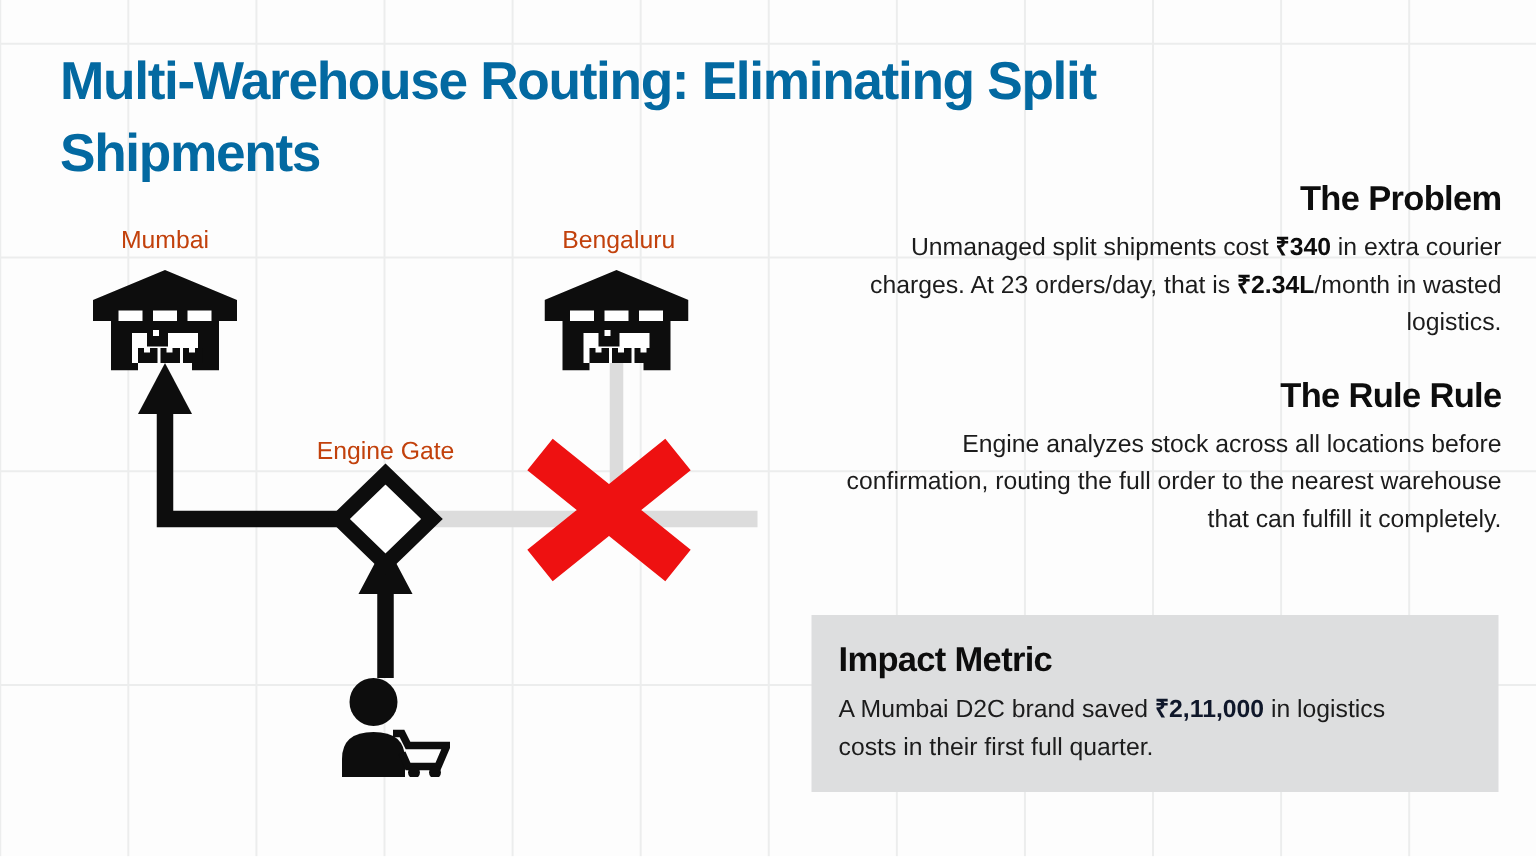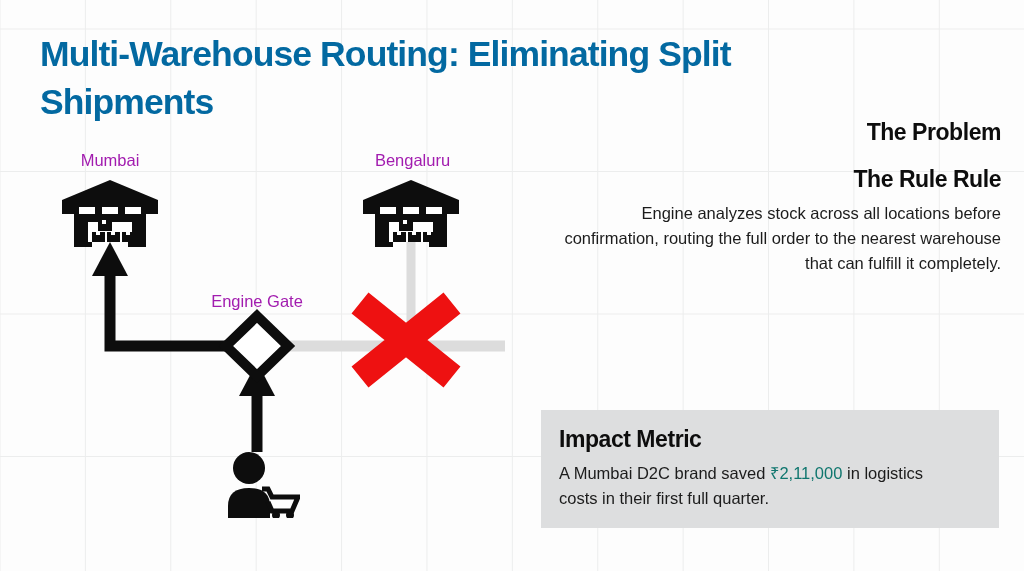--- a/index.html
+++ b/index.html
@@ -44,21 +44,21 @@
   .diagram {
     position: absolute;
     left: 0;
     top: 130px;
     width: 520px;
     height: 441px;
   }
   .node-label {
     position: absolute;
     font-size: 16.5px;
-    color: #a21caf;
+    color: #c2410c;
     text-align: center;
     white-space: nowrap;
     line-height: 1;
   }
   #label-mumbai { left: 40px; top: 22px; width: 140px; }
   #label-bengaluru { left: 340px; top: 22px; width: 145px; }
   #label-logicgate { left: 182px; top: 163px; width: 150px; }
   .wh-icon { position: absolute; }
   #wh-mumbai { left: 62px; top: 50px; }
   #wh-bengaluru { left: 363px; top: 50px; }
@@ -81,21 +81,21 @@
     margin: 0 0 8px 0;
     line-height: 1.1;
   }
   .sec-body {
     font-size: 16.5px;
     line-height: 1.52;
     color: #1c1c1c;
     margin: 0;
   }
   .sec-body b { font-weight: bold; color: #0d0d0d; }
-  .sec-body .red { font-weight: normal; color: #0f766e; margin-top: 12px; }
+  .sec-body .red { font-weight: bold; color: #0f172a; margin-top: 12px; }
   
   #impact-box {
     position: absolute;
     left: 541px;
     top: 410px;
     width: 458px;
     height: 118px;
     background: #dddedf;
     box-sizing: border-box;
     padding: 17px 0 0 18px;
@@ -183,20 +183,21 @@
       <path d="M40 37 L46 37 L50 45 L76 45 L70 59 L50 59 L46 50" fill="none" stroke="#0d0d0d" stroke-width="5" stroke-linejoin="miter"></path>
       <circle cx="54" cy="63" r="4" fill="#0d0d0d"></circle>
       <circle cx="68" cy="63" r="4" fill="#0d0d0d"></circle>
     </svg>
   </div>
 
   <div class="right-col">
 
     <div class="section">
       <div class="sec-head">The Problem</div>
+      <p class="sec-body">Unmanaged split shipments cost <b>₹340</b> in extra courier charges. At 23 orders/day, that is <b>₹2.34L</b>/month in wasted logistics.</p>
     </div>
 
     <div class="section">
       <div class="sec-head">The Rule Rule</div>
       <p class="sec-body">Engine analyzes stock across all locations before confirmation, routing the full order to the nearest warehouse that can fulfill it completely.</p>
     </div>
   </div>
 
   <div id="impact-box">
     <div class="sec-head">Impact Metric</div>

